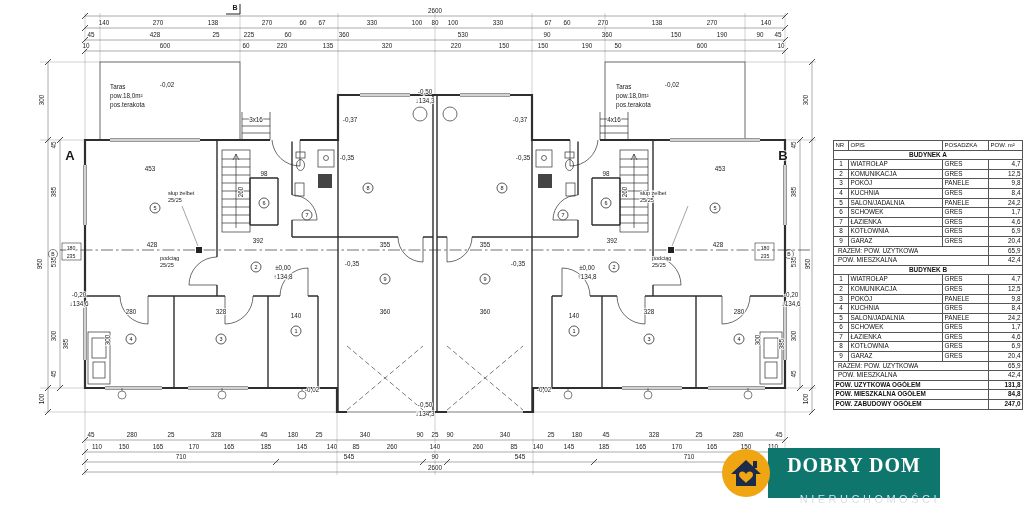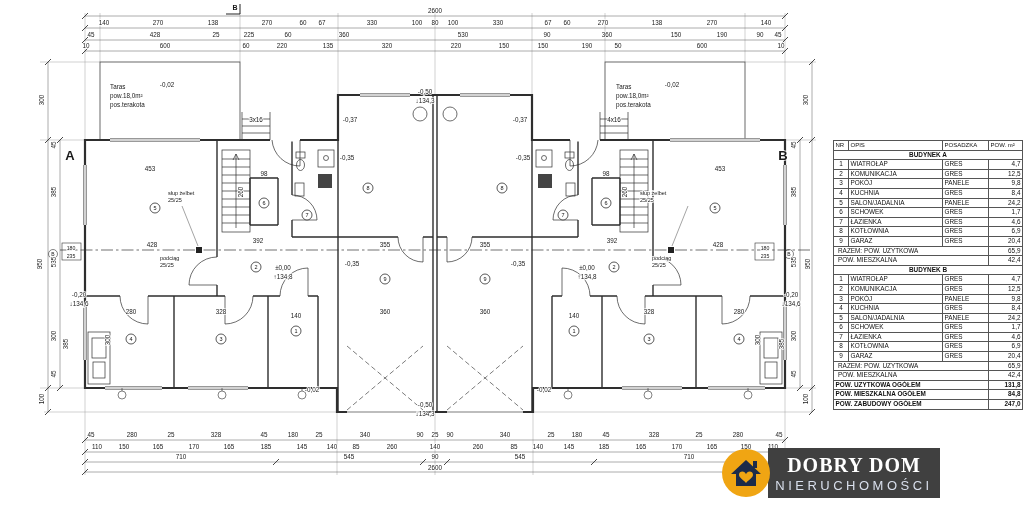--- a/index.html
+++ b/index.html
@@ -14,25 +14,25 @@
        line-height:8.6px;white-space:nowrap;font-weight:normal;overflow:hidden;}
   #area-table th{font-size:6px;text-align:left;}
   #area-table td.c0{text-align:center;width:11px;}
   #area-table td.c2{width:42px;}
   #area-table td.c3{width:30px;text-align:right;}
   #area-table tr.sec td{text-align:center;font-weight:bold;}
   #area-table tr.sum td:first-child{padding-left:4px;}
   #area-table tr.tot td{font-weight:bold;}
   
   #logo{position:absolute;left:710px;top:446px;width:230px;height:54px;}
-  .logo-box{position:absolute;left:58px;top:2px;right:0;bottom:2px;background:#404040;
+  .logo-box{position:absolute;left:58px;top:2px;right:0;bottom:2px;background:#0f766e;
        color:#fff;text-align:center;padding-top:7px;box-sizing:border-box;}
   .logo-title{font-family:"Liberation Serif",serif;font-size:20px;font-weight:bold;
        letter-spacing:1px;line-height:20px;}
-  .logo-sub{font-size:13px;letter-spacing:3.5px;color:#d9dfec;margin-top:3px;}
+  .logo-sub{font-size:11px;letter-spacing:3.5px;color:#d9dfec;margin-top:18px;text-align:right;}
   .logo-badge{position:absolute;left:10px;top:1px;width:52px;height:52px;z-index:2;}
   
   #plan-labels text{fill:#1a1a1a;paint-order:stroke;stroke:#fff;stroke-width:1.6px;}
   #room-markers text{fill:#111;}
 </style>
 </head>
 <body>
 
 <div id="stage">
 

